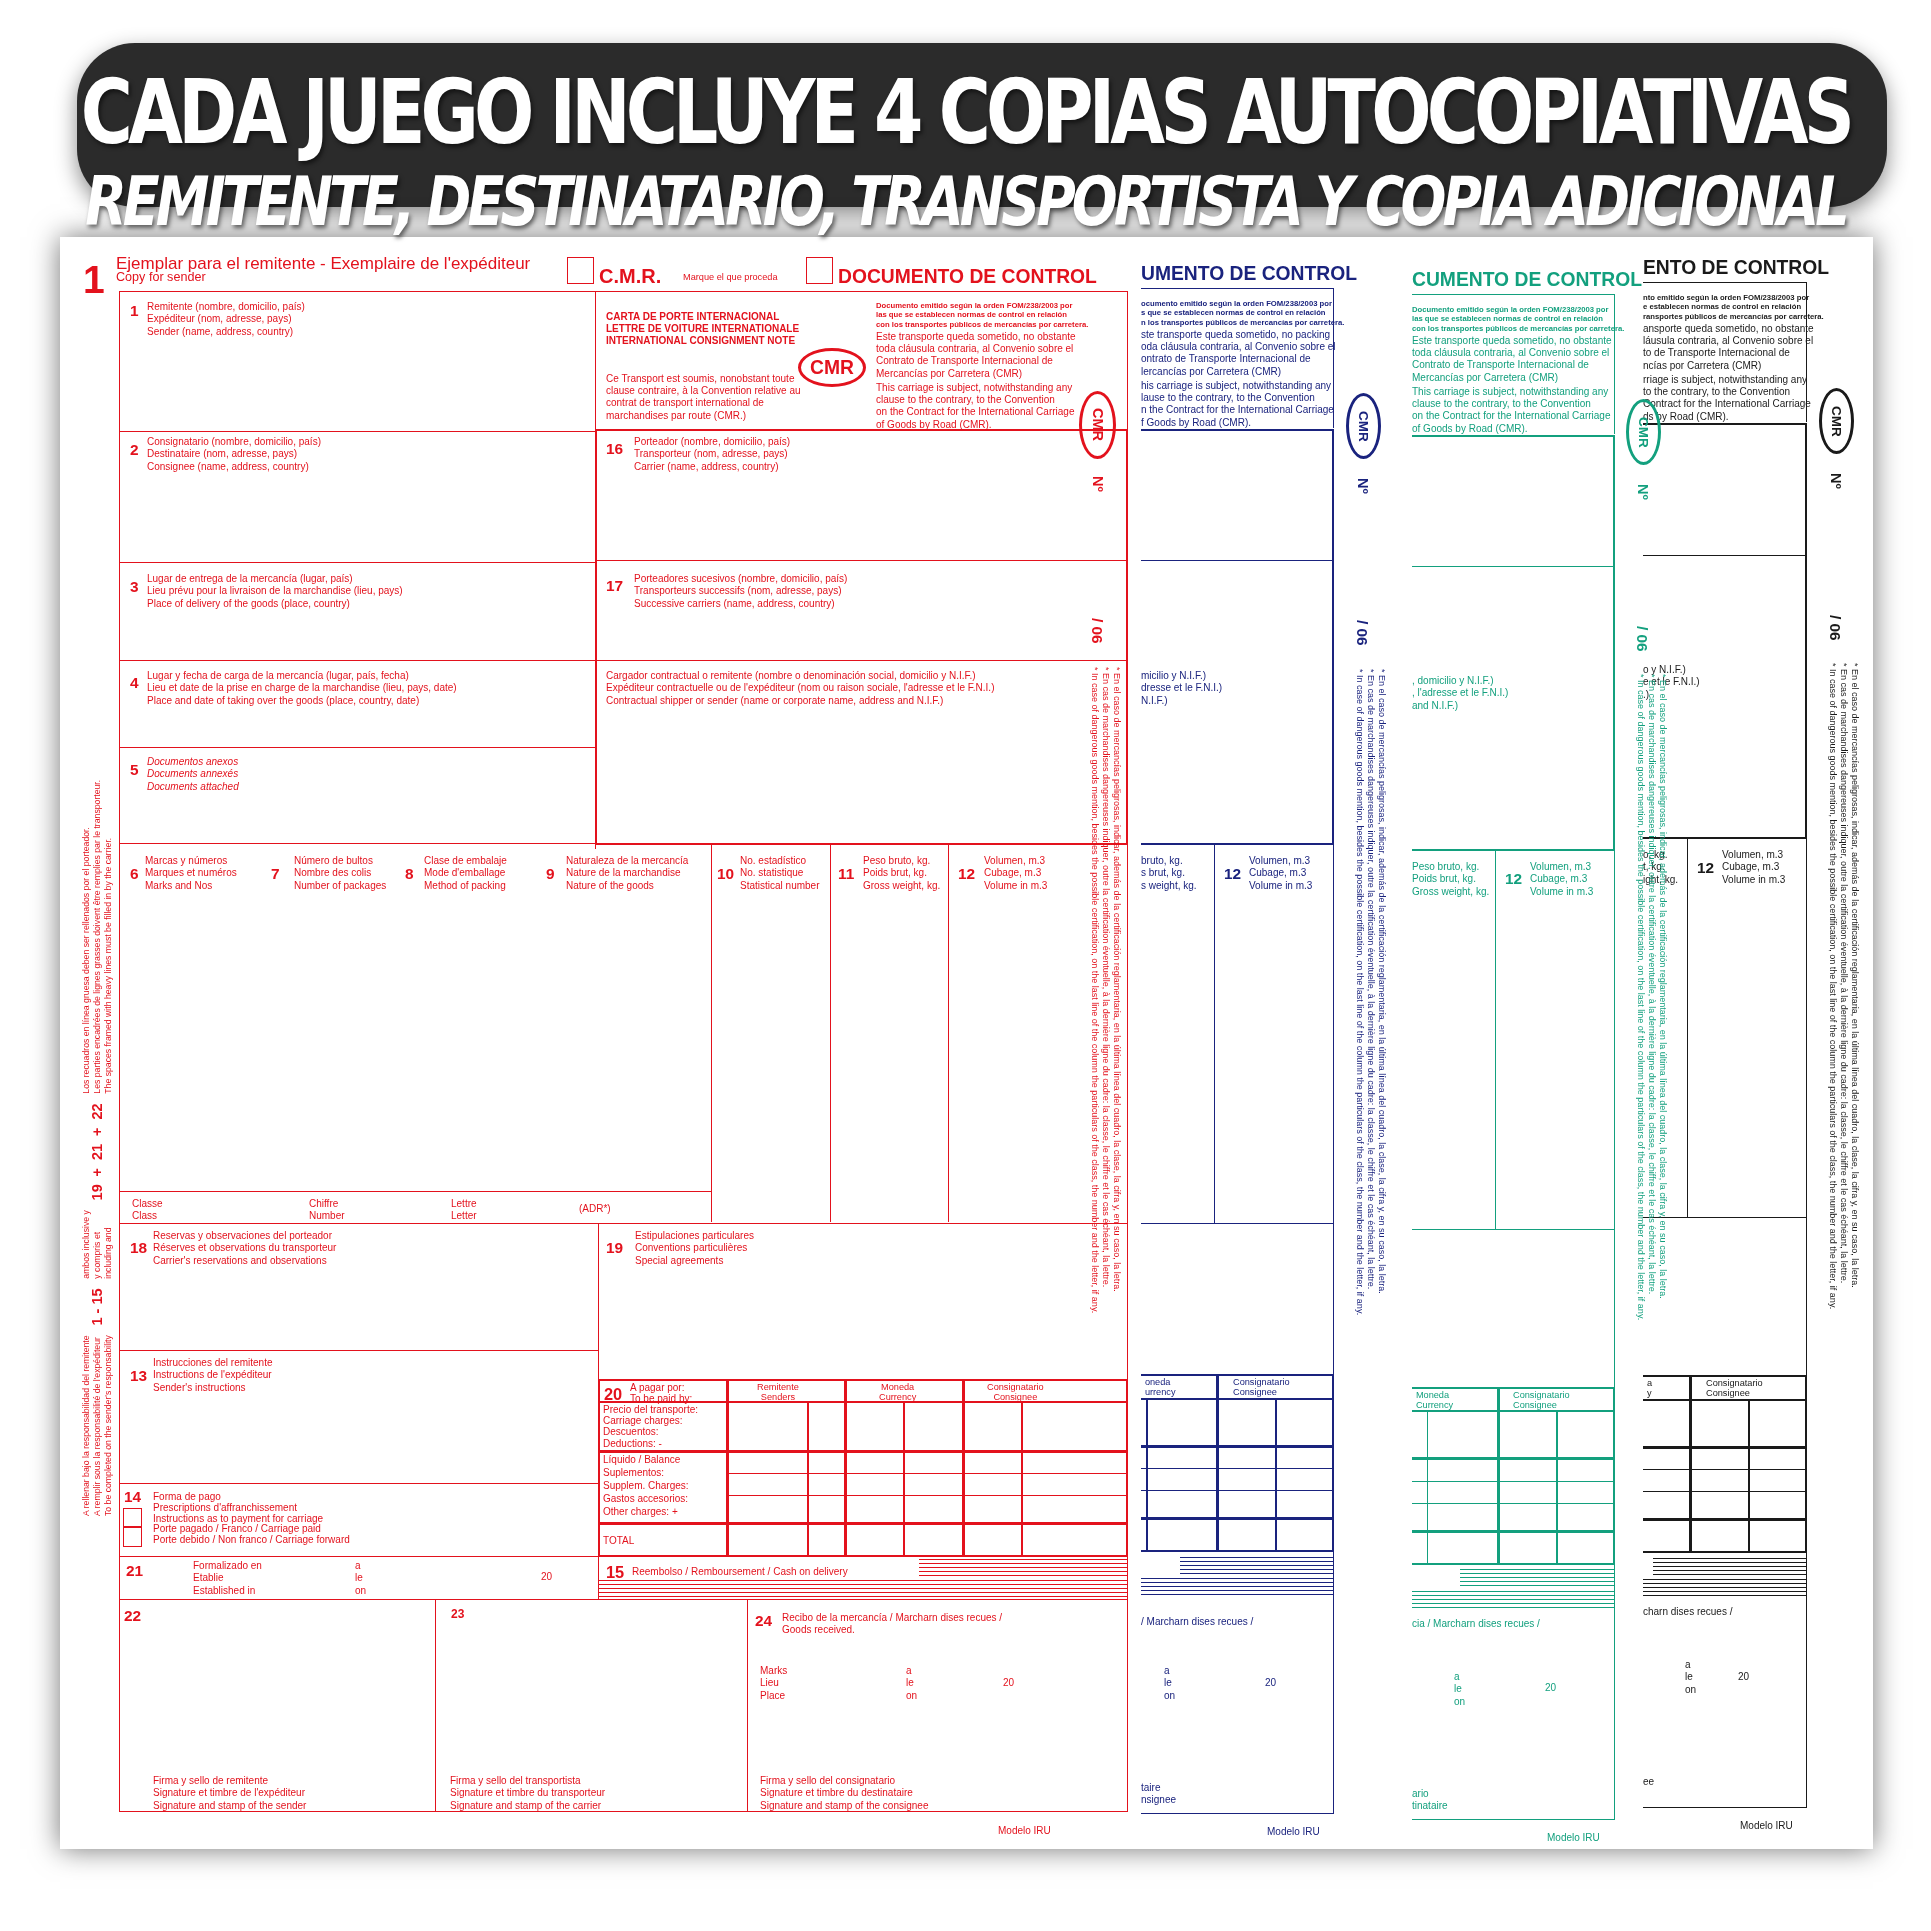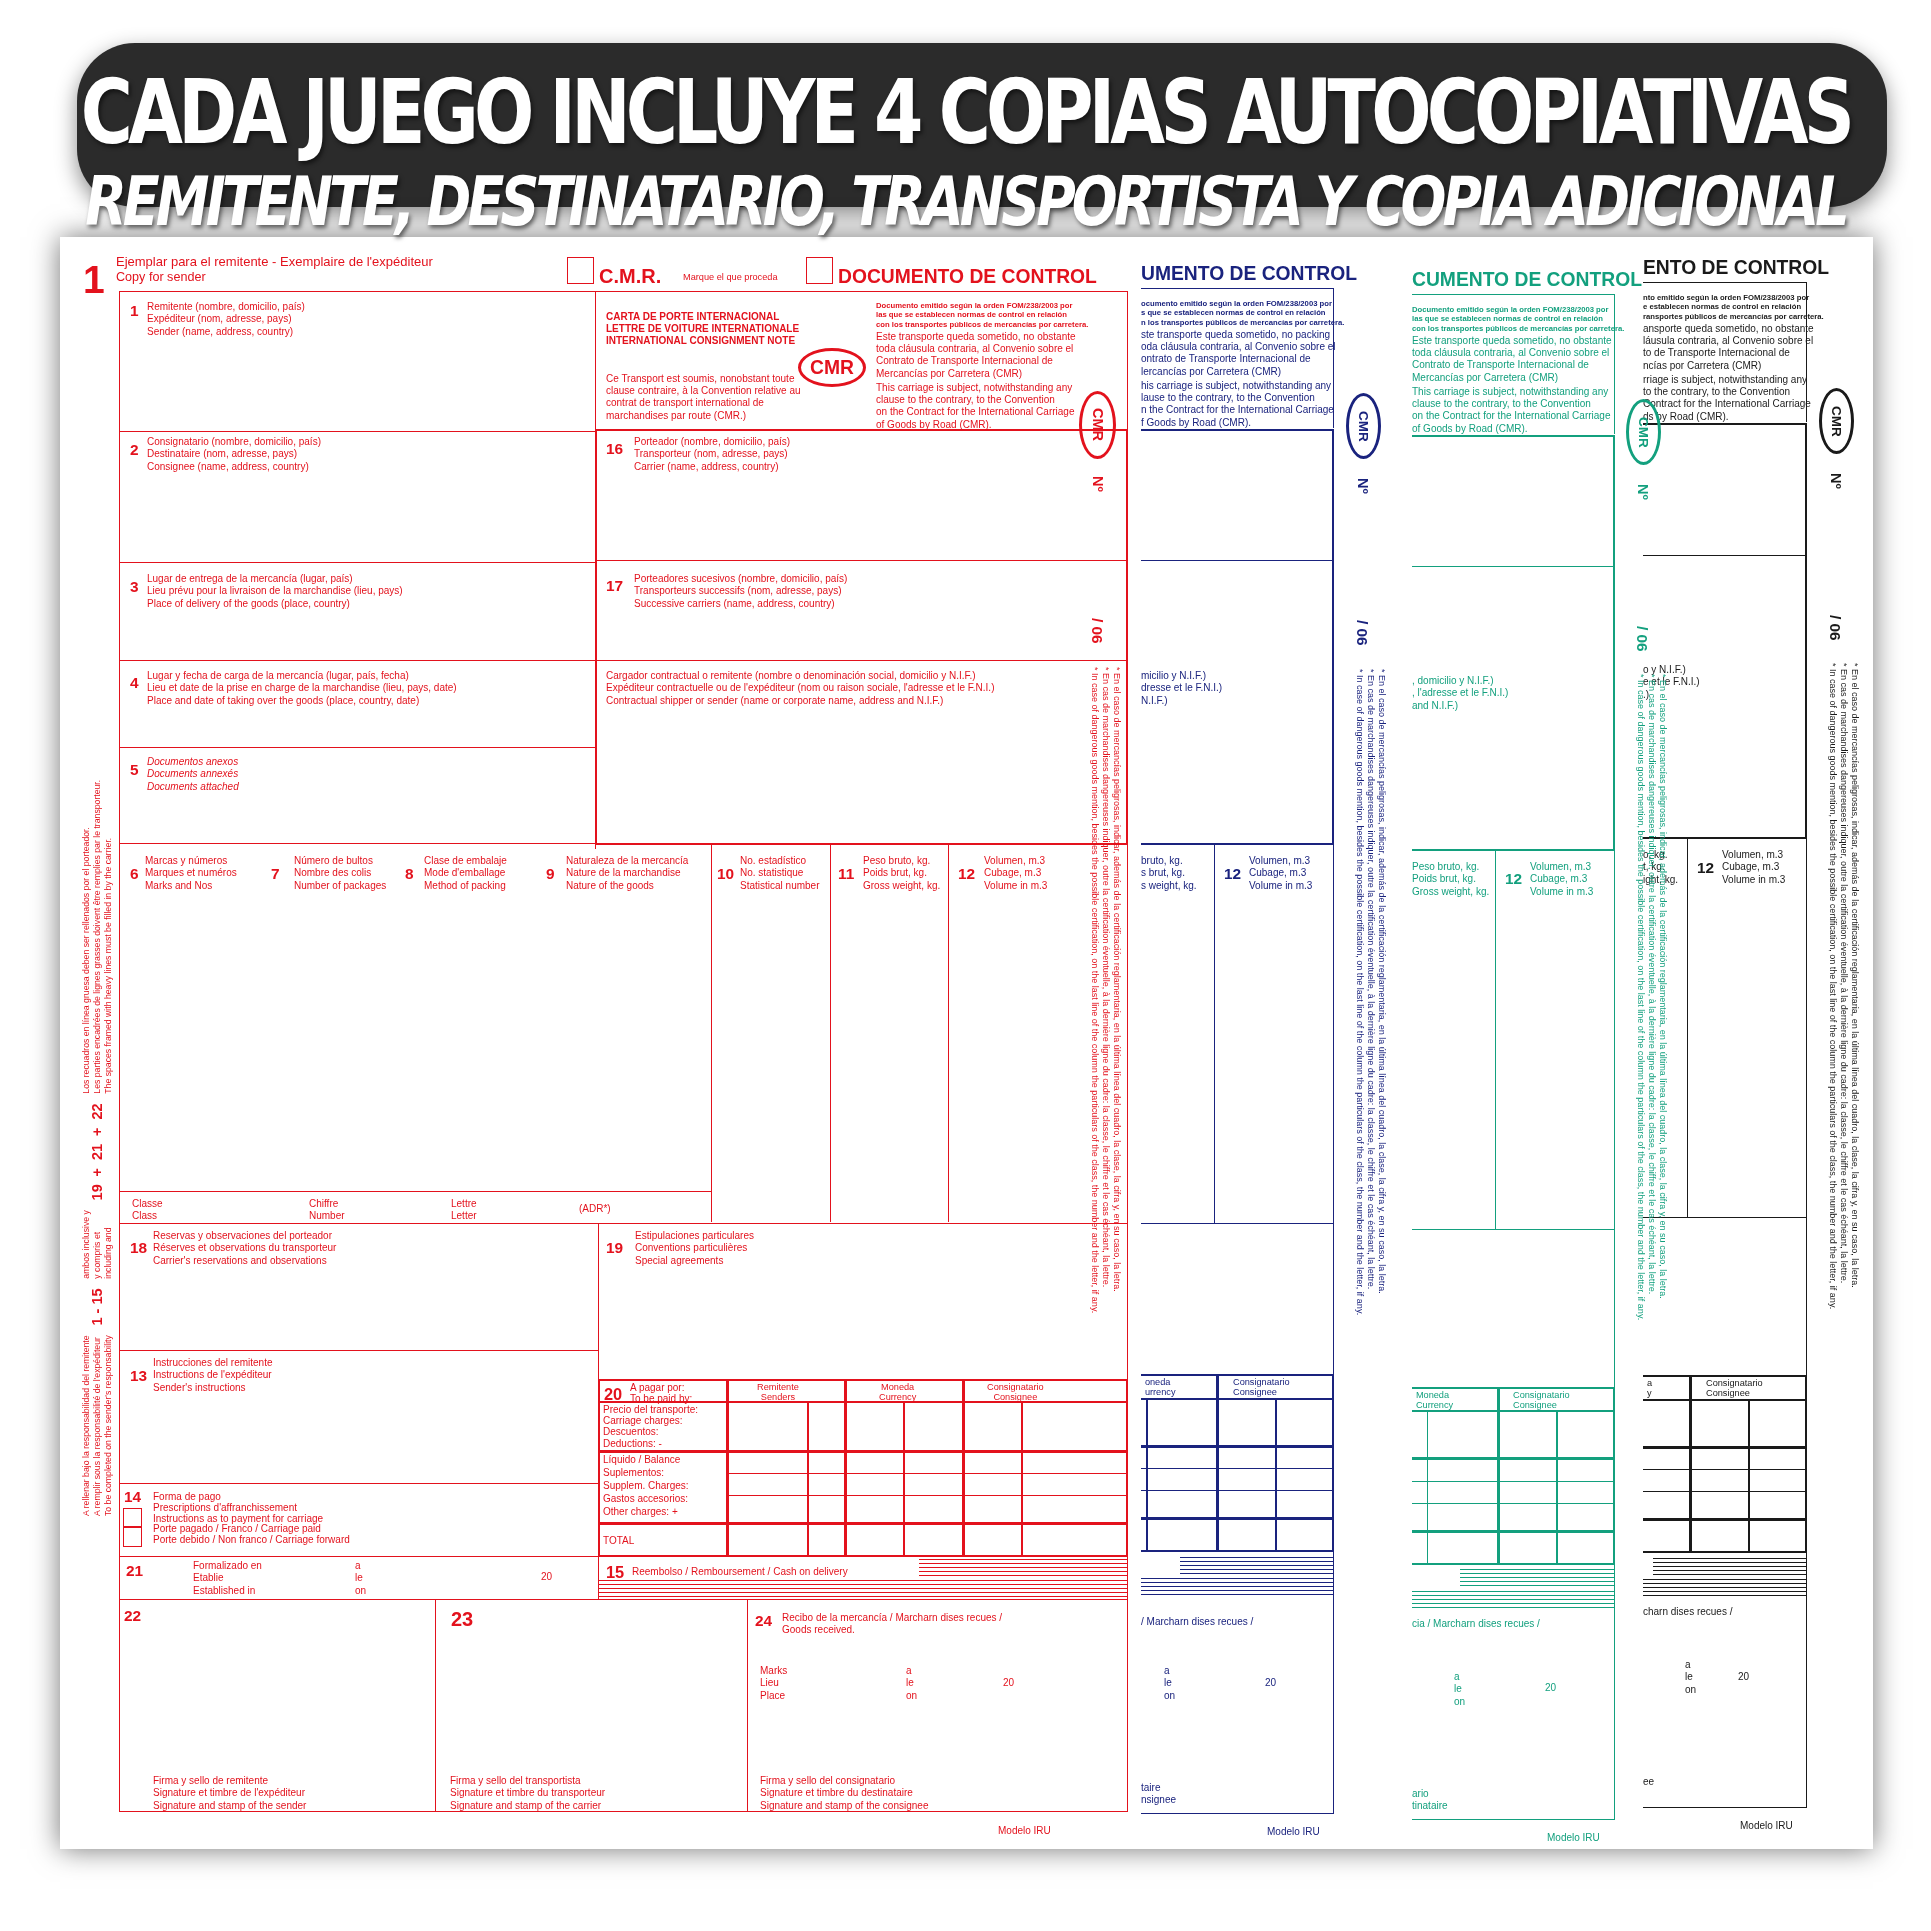--- a/index.html
+++ b/index.html
@@ -301,21 +301,21 @@
         <div>taire</div>
         <div>nsignee</div>
       </div>
       <div class="abs" style="left:0;top:1576px;width:193px;height:1.4px;background:#1a237e"></div>
       <div class="t lbl" style="left:126px;top:1589px;color:#1a237e">Modelo IRU</div>
     </div>
 
   <div class="abs red" style="left:0;top:0;width:1081px;height:1612px;background:#fff;">
 
     <div class="t num" style="left:23px;top:19.3px;font-size:39px;">1</div>
-    <div class="t" style="left:56px;top:17.4px;font-size:13px;">Ejemplar para el remitente  -  Exemplaire de l'expéditeur</div>
+    <div class="t" style="left:56px;top:17.4px;font-size:17px;">Ejemplar para el remitente  -  Exemplaire de l'expéditeur</div>
     <div class="t" style="left:56px;top:33px;font-size:12.6px;">Copy for sender</div>
 
     <div class="abs rb" style="left:507px;top:20px;width:27px;height:27px;border:1.4px solid;"></div>
     <div class="t num" style="left:539px;top:27px;font-size:20px;">C.M.R.</div>
     <div class="t" style="left:623px;top:35px;font-size:9.2px;">Marque el que proceda</div>
     <div class="abs rb" style="left:746px;top:20px;width:27px;height:27px;border:1.4px solid;"></div>
     <div class="t num" style="left:778px;top:28px;font-size:19.3px;">DOCUMENTO DE CONTROL</div>
 
     <div class="abs rb" style="left:59px;top:54px;width:1009px;height:1521px;border:1.4px solid;"></div>
 
@@ -575,21 +575,21 @@
 
     <div class="t num" style="left:546px;top:1325px;font-size:16.4px;">15</div>
     <div class="t lbl" style="left:572px;top:1329px;">Reembolso / Remboursement / Cash on delivery</div>
     <div class="abs" style="left:859px;top:1322px;width:209px;height:19.3px;background:repeating-linear-gradient(to bottom,#e3121d 0 1.4px,transparent 1.4px 3.9px);"></div>
     <div class="abs" style="left:538px;top:1343px;width:530px;height:19.3px;background:repeating-linear-gradient(to bottom,#e3121d 0 1.4px,transparent 1.4px 3.9px);"></div>
     <div class="line" style="left:538px;top:1319px;width:1.4px;height:44px;"></div>
 
     <div class="line" style="left:375px;top:1362px;width:1.4px;height:212px;"></div>
     <div class="line" style="left:687px;top:1362px;width:1.4px;height:212px;"></div>
     <div class="t num" style="left:64px;top:1370px;font-size:15.4px;">22</div>
-    <div class="t num" style="left:391px;top:1370px;font-size:20px;">23</div>
+    <div class="t num" style="left:391px;top:1370px;font-size:12px;">23</div>
     <div class="t num" style="left:695px;top:1375px;font-size:15.4px;">24</div>
     <div class="t lbl" style="left:722px;top:1375px;">
         <div>Recibo de la mercancía / Marcharn dises recues /</div>
         <div>Goods received.</div>
       </div>
     <div class="t lbl" style="left:700px;top:1428px;">
         <div>Marks</div>
         <div>Lieu</div>
         <div>Place</div>
       </div>

